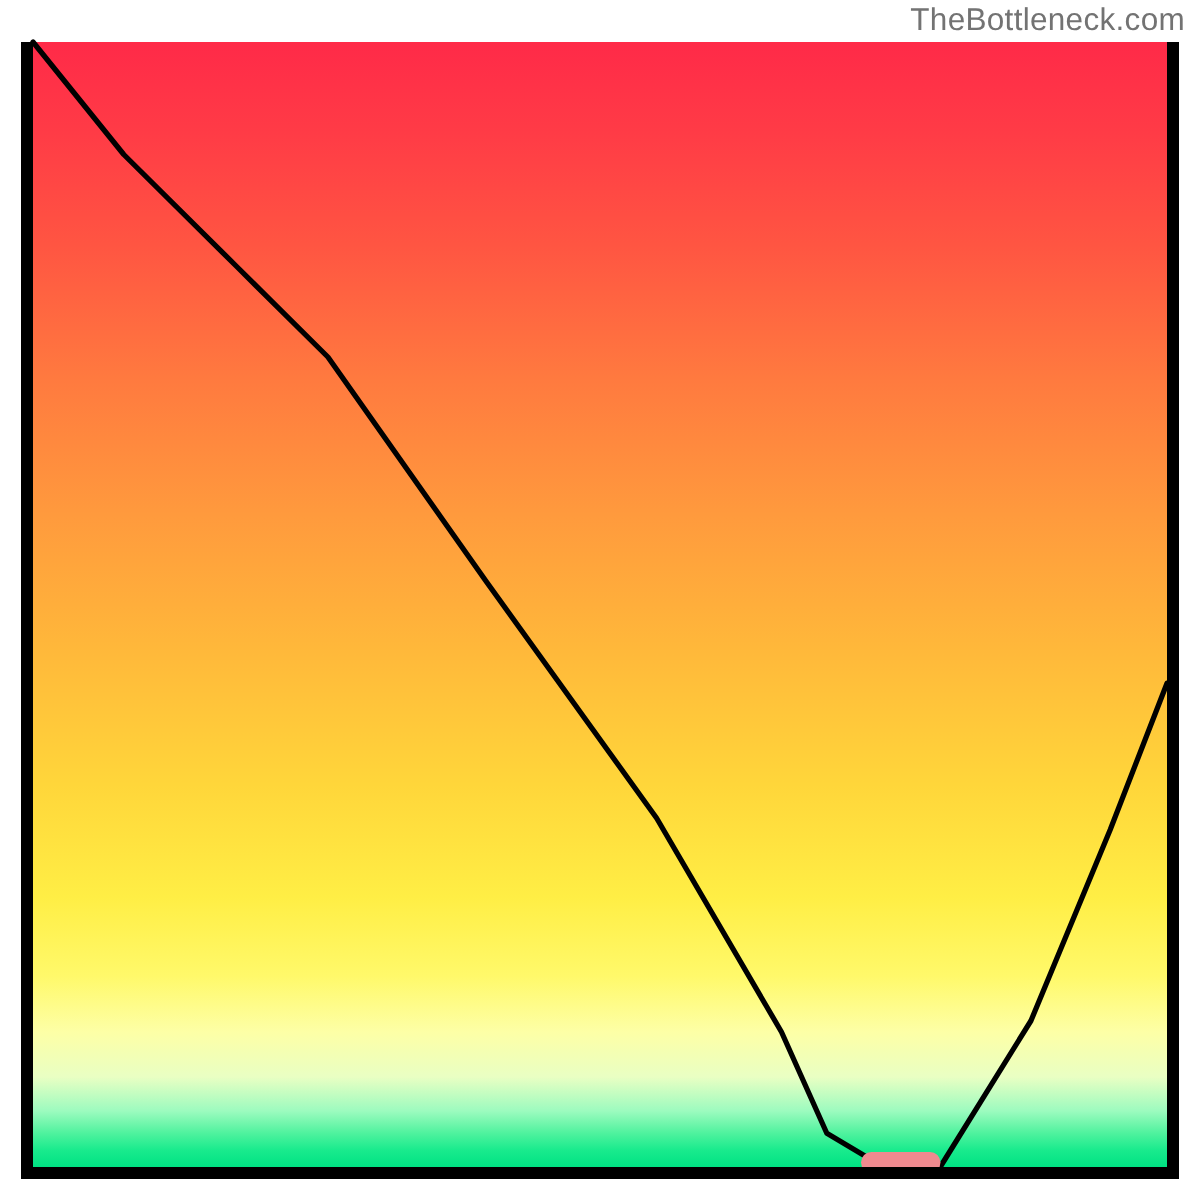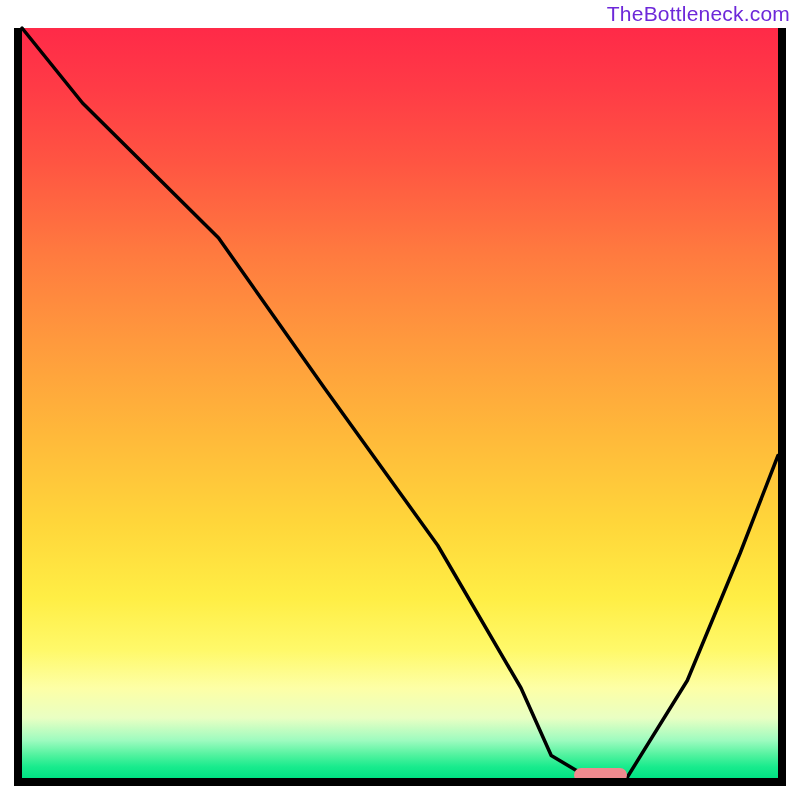--- a/index.html
+++ b/index.html
@@ -14,21 +14,21 @@
   .wrap {
     position: relative;
     width: 800px;
     height: 800px;
   }
   .attrib {
     position: absolute;
     top: 2px;
     right: 10px;
     font-size: 21px;
-    color: #6d28d9;
+    color: #737373;
     font-weight: 400;
     letter-spacing: 0.2px;
   }
   
   .plot-area {
     position: absolute;
     left: 22px;
     top: 28px;
     width: 756px;   
     height: 750px;

